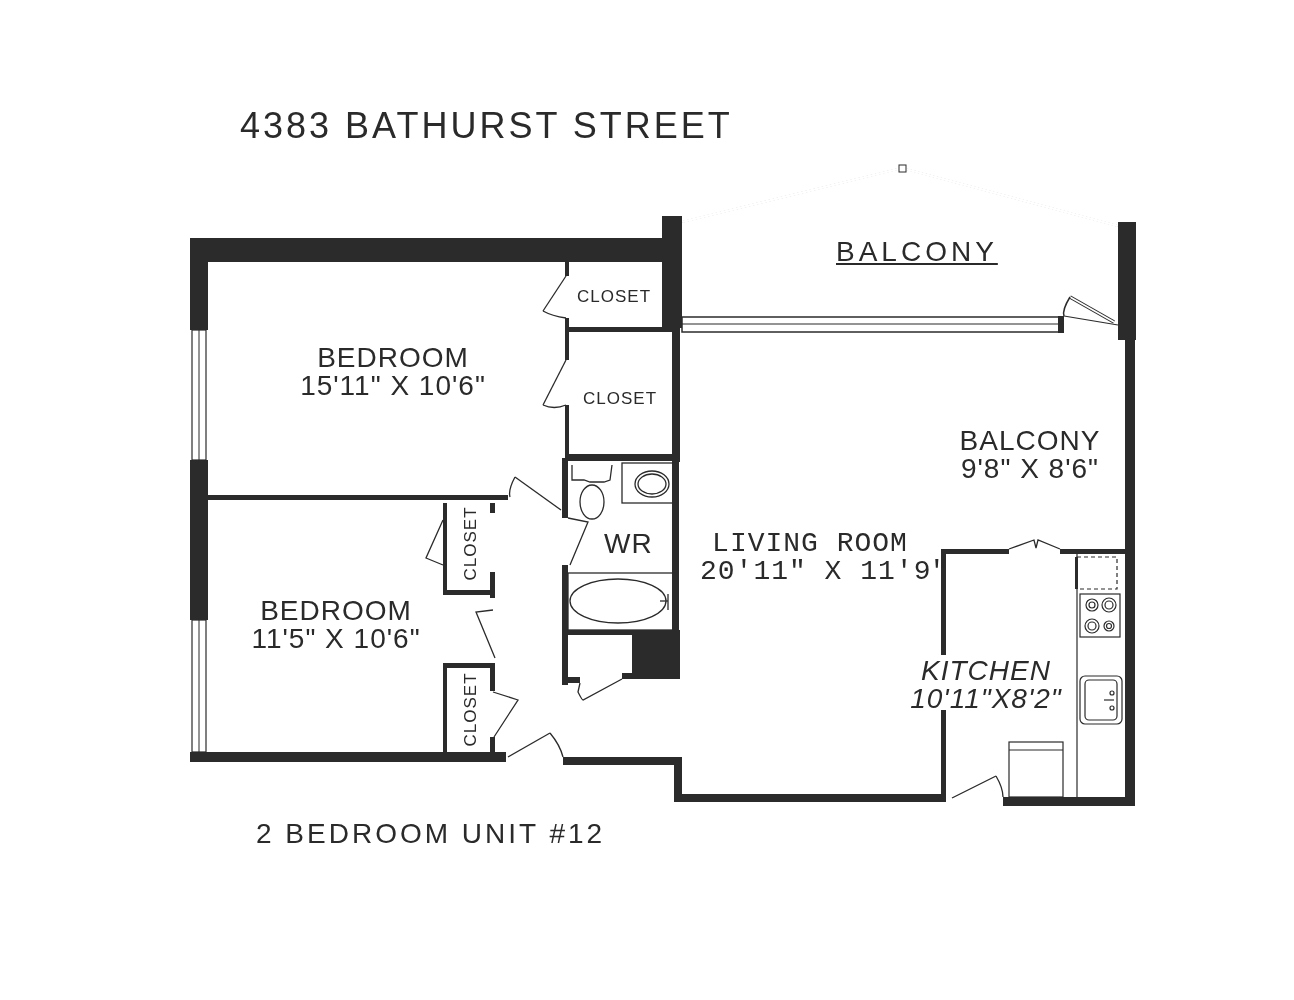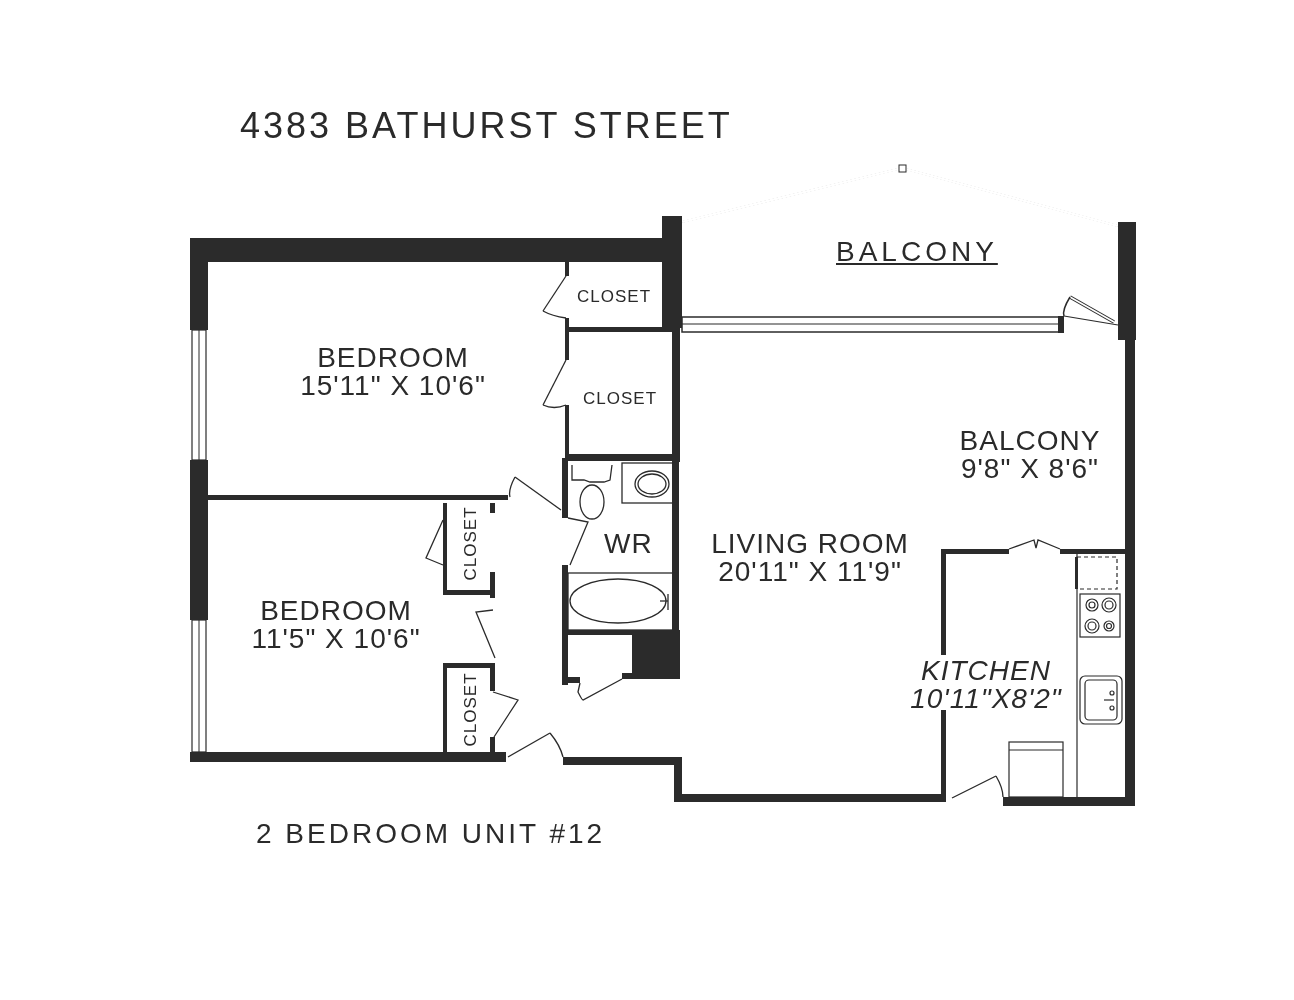--- a/index.html
+++ b/index.html
@@ -191,21 +191,21 @@
 <div class="lbl" style="left:278px; top:344px; width:230px;">
   <div class="room">BEDROOM</div>
   <div class="room">15'11"  X  10'6"</div>
 </div>
 
 <div class="lbl" style="left:226px; top:597px; width:220px;">
   <div class="room">BEDROOM</div>
   <div class="room">11'5"  X  10'6"</div>
 </div>
 
-<div class="lbl" style="left:700px; top:530px; width:220px;">
+<div class="lbl" style="left:700px; top:530px; width:220px;font-family:Liberation Mono, monospace;">
   <div class="room">LIVING  ROOM</div>
   <div class="room">20'11"  X  11'9"</div>
 </div>
 
 <div class="lbl" style="left:940px; top:427px; width:180px;">
   <div class="room">BALCONY</div>
   <div class="room">9'8"  X  8'6"</div>
 </div>
 
 <div class="lbl" style="left:906px; top:657px; width:160px;font-style:italic;">

